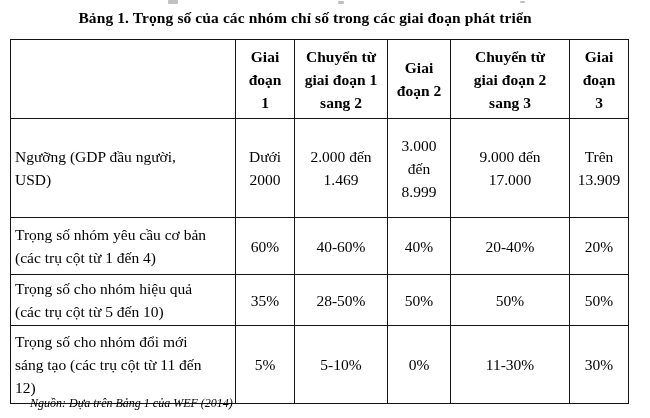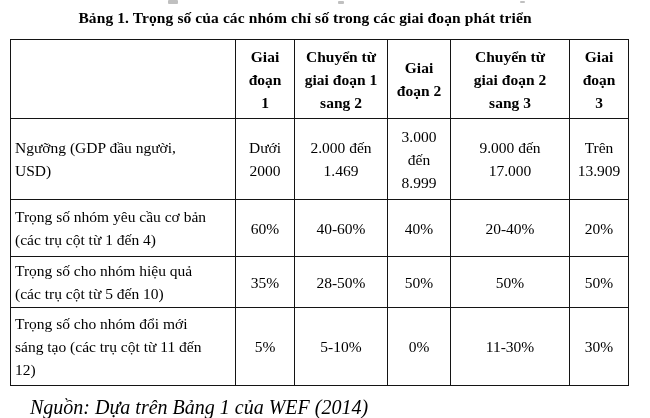--- a/index.html
+++ b/index.html
@@ -36,27 +36,27 @@
     padding: 2px 3px;
   }
   td.rowlabel {
     text-align: left; padding: 4px 6px 4px 8px;
     white-space: pre-line; line-height: 23px;
   }
   td.val {
     text-align: center; white-space: pre-line; line-height: 23px;
   }
   tr.r-head   { height: 79px; }
-  tr.r-thresh { height: 81px; }
+  tr.r-thresh { height: 99px; }
   tr.r-basic  { height: 57px; }
   tr.r-eff    { height: 47px; }
   tr.r-innov  { height: 78px; }
   .source-note {
     position: absolute; left: 30px; top: 396px;
-    font-style: italic; font-size: 20px;
+    font-style: italic; font-size: 12px;
   }
 </style>
 </head>
 <body>
 
 <div class="remnant" style="left:168px; top:0; width:10px; height:4px;"></div>
 <div class="remnant" style="left:338px; top:1px; width:6px; height:3px;"></div>
 <div class="remnant" style="left:520px; top:1px; width:5px; height:2px;"></div>
 
 <div class="doc-title">Bảng 1. Trọng số của các nhóm chỉ số trong các giai đoạn phát triển</div>

